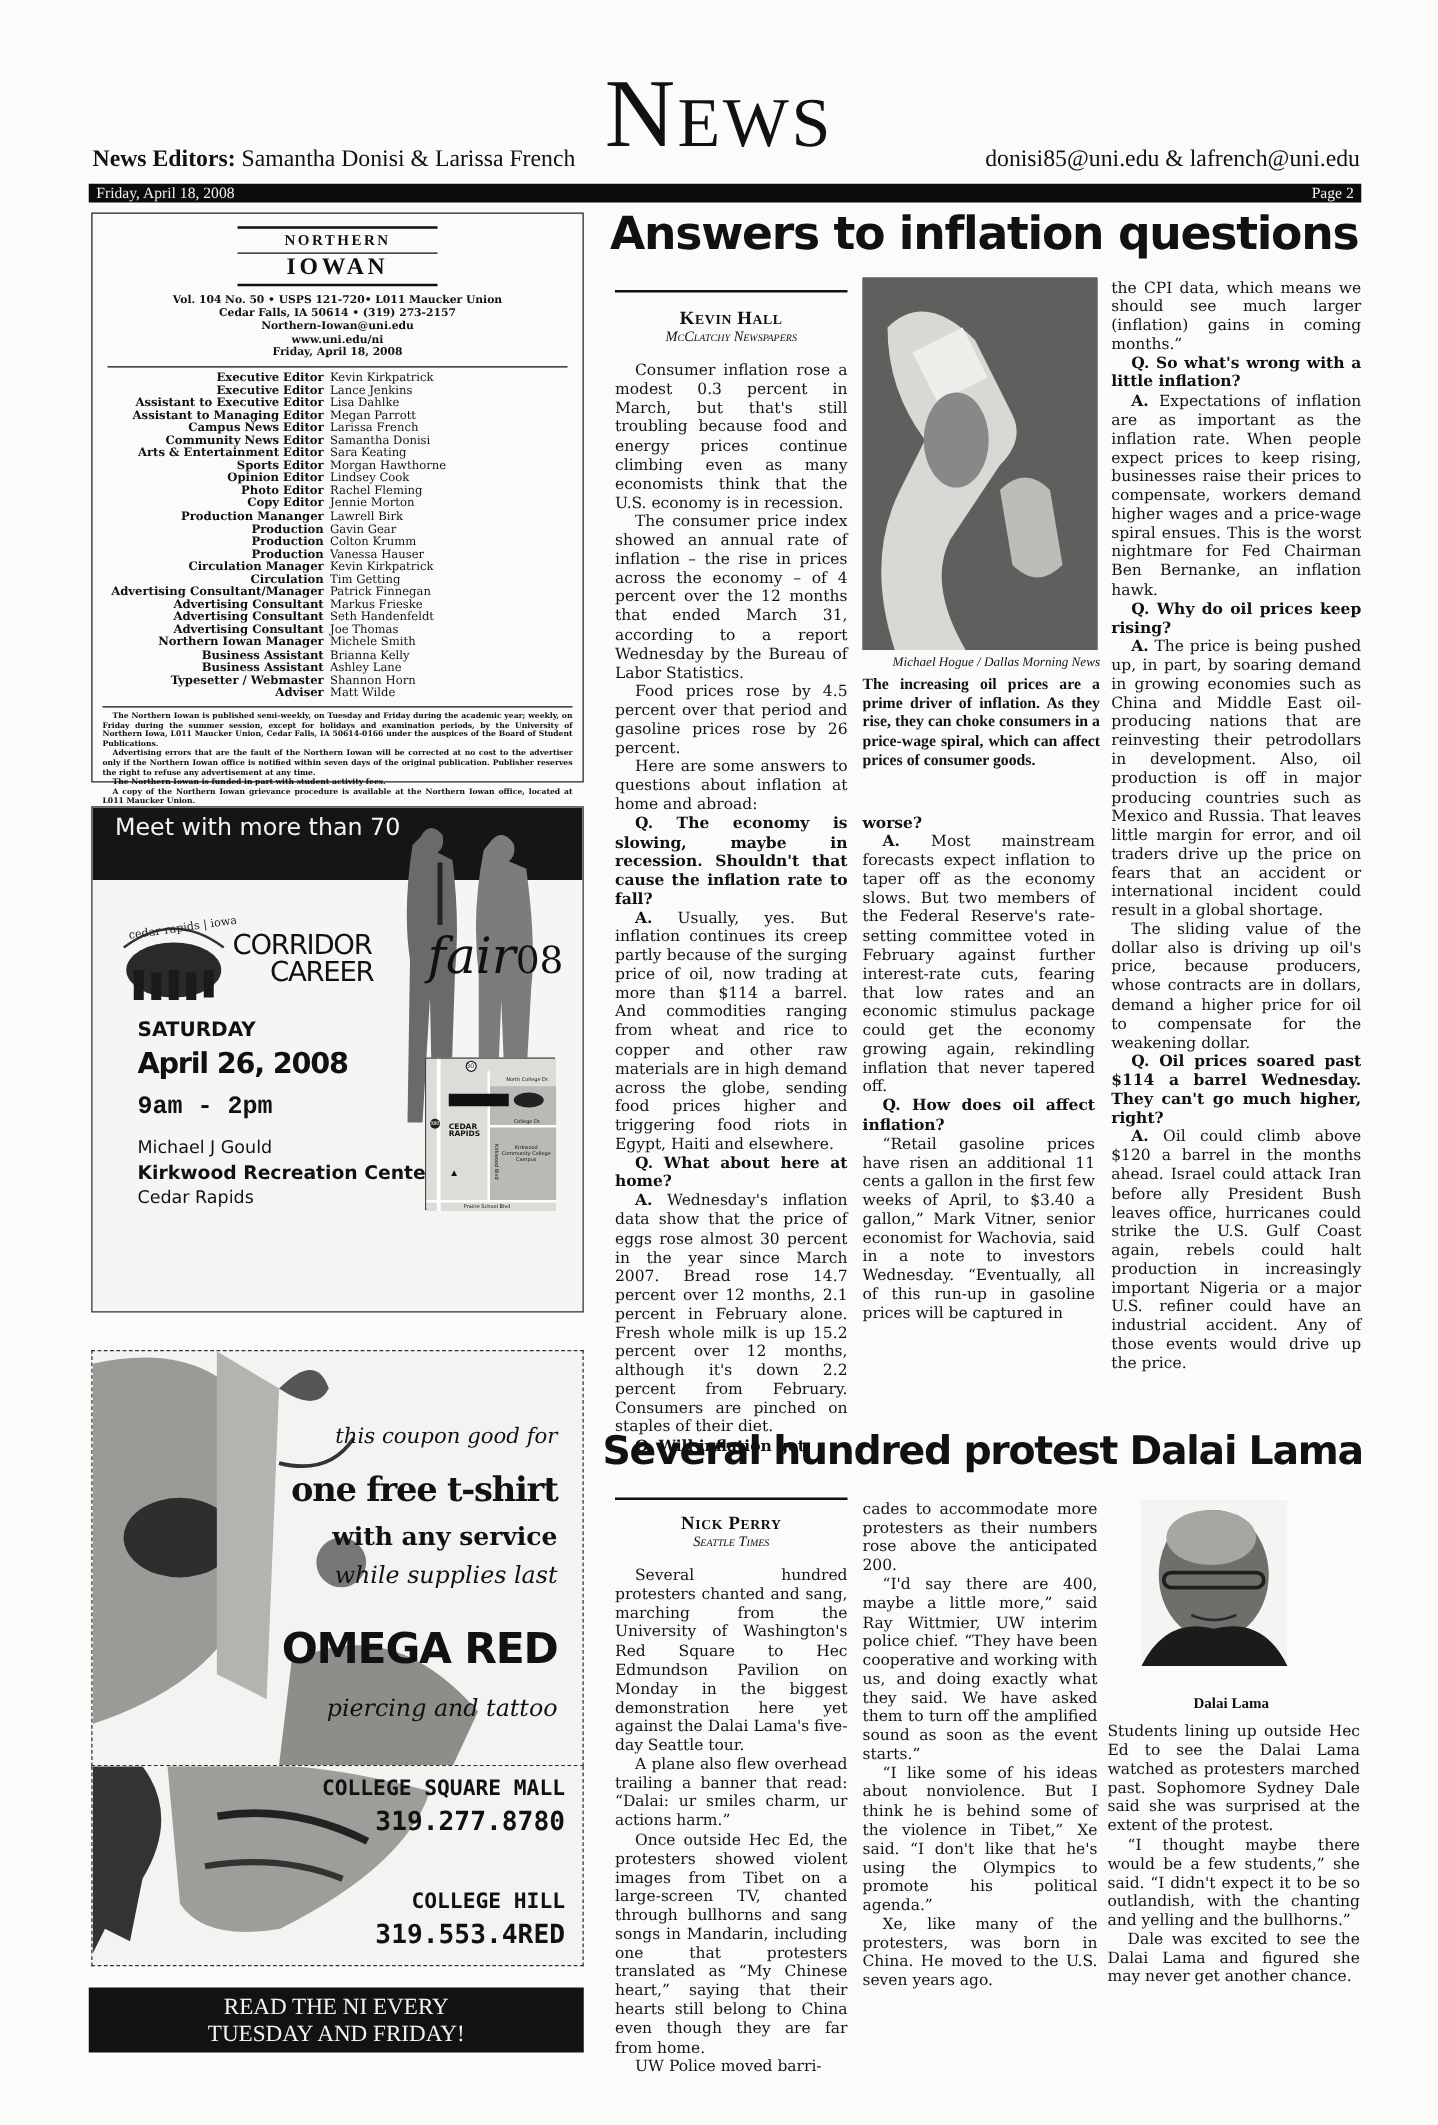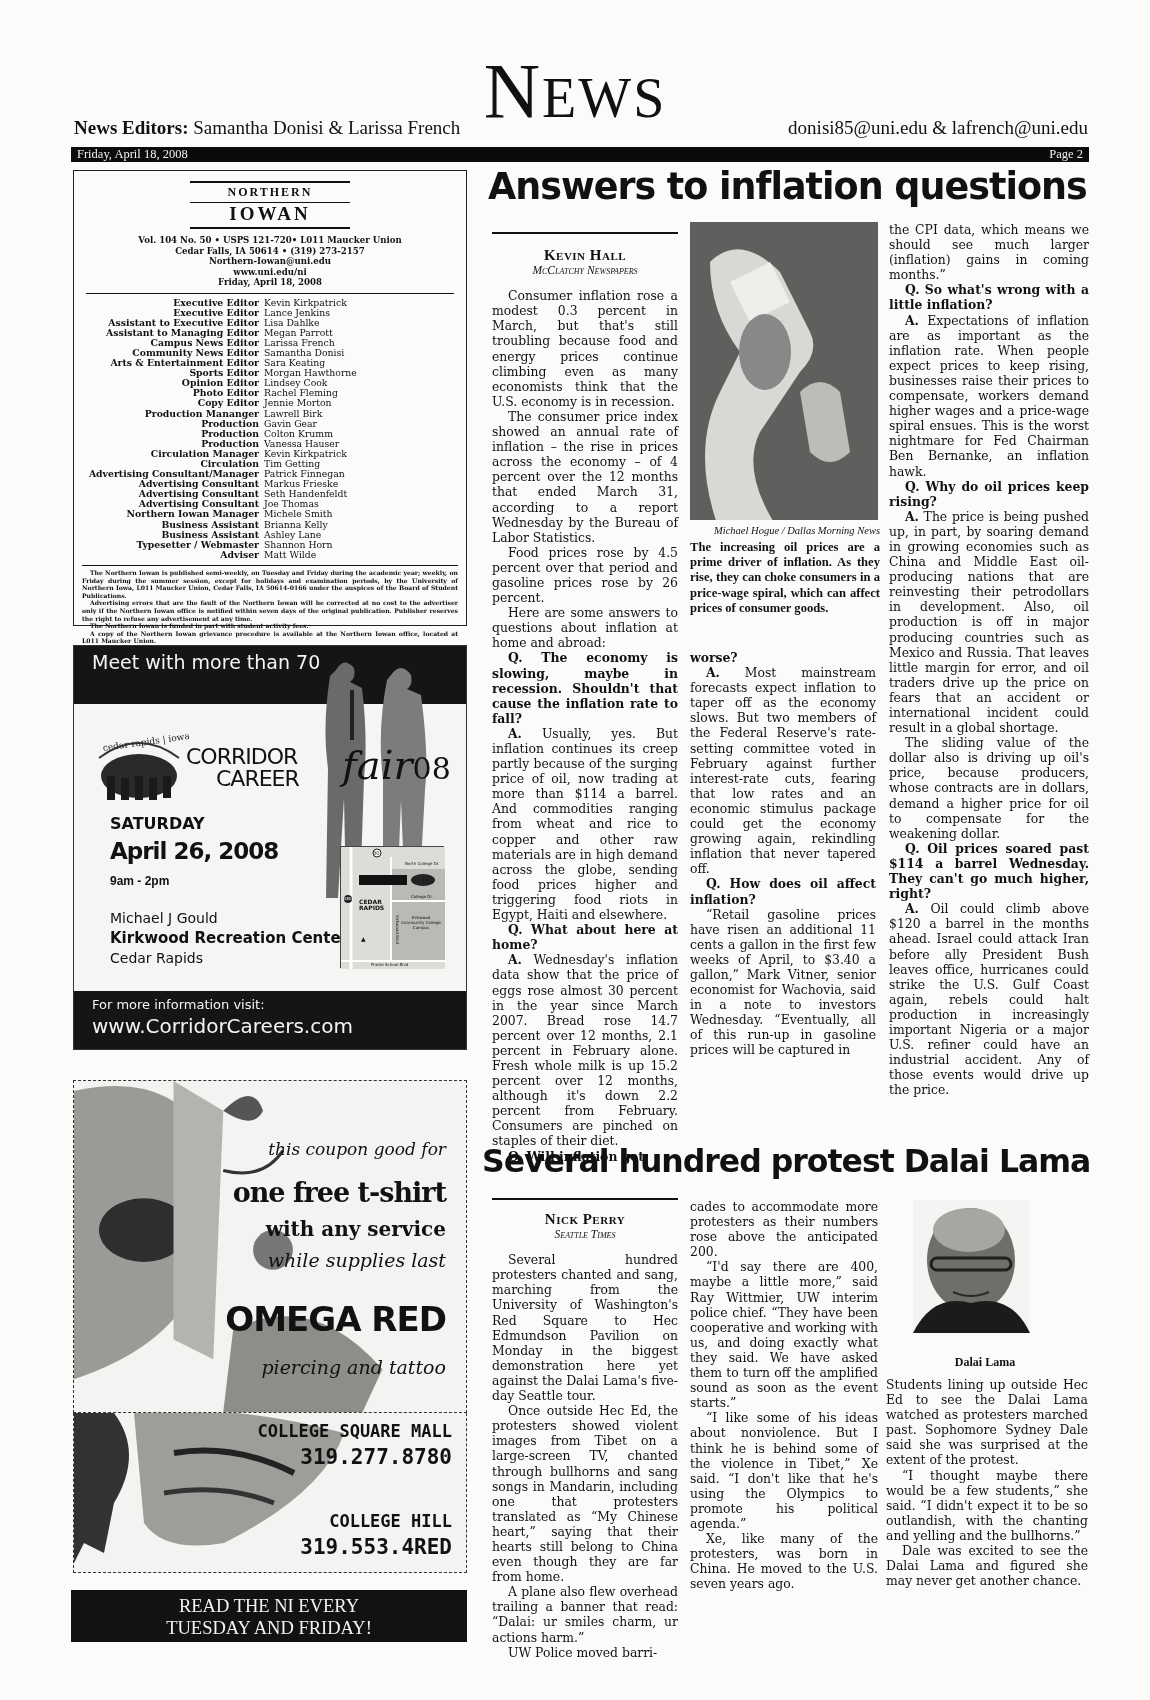--- a/index.html
+++ b/index.html
@@ -33,21 +33,21 @@
   
   .fair-ad { position: absolute; left: 73px; top: 645px; width: 394px; height: 405px; border: 1px solid #333; background: #f5f5f3; overflow: hidden; }
   .fair-top { position: absolute; left: 0; top: 0; width: 100%; height: 58px; background: #151515; color: #f4f4f4; font-family: "DejaVu Sans", sans-serif; font-size: 19px; line-height: 21px; padding: 6px 0 0 18px; }
   .fair-people { position: absolute; right: 20px; top: 4px; width: 130px; height: 250px; }
   .fair-logo { position: absolute; left: 15px; top: 78px; width: 100px; height: 80px; }
   .fair-title { position: absolute; left: 112px; top: 100px; font-family: "DejaVu Sans", sans-serif; font-size: 22px; line-height: 22px; letter-spacing: -1px; }
   .fair-title .l2 { padding-left: 30px; display: block; }
   .fair-script { position: absolute; left: 268px; top: 96px; font-family: "DejaVu Serif", serif; font-style: italic; font-size: 40px; }
   .fair-day { position: absolute; left: 36px; top: 168px; font-family: "DejaVu Sans", sans-serif; font-weight: bold; font-size: 16px; }
   .fair-date { position: absolute; left: 36px; top: 192px; font-family: "DejaVu Sans", sans-serif; font-weight: bold; font-size: 23px; letter-spacing: -1px; }
-  .fair-time { position: absolute; left: 36px; top: 228px; font-family: Liberation Sans, sans-serif; font-weight: bold; font-size: 12px; }
+  .fair-time { position: absolute; left: 36px; top: 228px; font-family: Liberation Mono, monospace; font-weight: bold; font-size: 20px; }
   .fair-venue { position: absolute; left: 36px; top: 262px; font-family: "DejaVu Sans", sans-serif; font-size: 14px; line-height: 20px; }
   .fair-venue .b { font-weight: bold; font-size: 15px; }
   .fair-map { position: absolute; left: 266px; top: 200px; width: 104px; height: 122px; border: 1px solid #444; background: #d9d9d6; font-family: "DejaVu Sans", sans-serif; font-size: 5px; }
   .fair-bottom { position: absolute; left: 0; bottom: 0; width: 100%; height: 58px; background: #151515; color: #f4f4f4; font-family: "DejaVu Sans", sans-serif; padding: 6px 0 0 18px; }
   .fair-bottom .s { font-size: 13px; }
   .fair-bottom .u { font-size: 20px; margin-top: 2px; }
 
   
   .tattoo-ad { position: absolute; left: 73px; top: 1080px; width: 394px; height: 333px; border: 1.5px dashed #333; background: #f3f3f1; overflow: hidden; }
   .tattoo-art { position: absolute; left: 0; top: 0; width: 100%; height: 100%; }
@@ -283,24 +283,20 @@
     <span style="position:absolute;left:32px;top:3px;font-size:5px">30</span>
     <span style="position:absolute;left:3px;top:49px;font-size:4px;color:#fff">380</span>
     <span style="position:absolute;left:64px;top:14px;font-size:4px">North College Dr.</span>
     <span style="position:absolute;left:70px;top:47px;font-size:4px">College Dr.</span>
     <span style="position:absolute;left:18px;top:52px;width:30px;font-size:6px;font-weight:bold;line-height:6px">CEDAR RAPIDS</span>
     <span style="position:absolute;left:42px;top:80px;font-size:4px;transform:rotate(90deg)">Kirkwood Blvd</span>
     <span style="position:absolute;left:60px;top:68px;width:40px;font-size:4px;text-align:center">Kirkwood Community College Campus</span>
     <span style="position:absolute;left:30px;top:115px;font-size:4px">Prairie School Blvd</span>
     <span style="position:absolute;left:20px;top:88px;font-size:6px">▲</span>
   </div>
-  <div class="fair-bottom">
-    <div class="s">For more information visit:</div>
-    <div class="u">www.CorridorCareers.com</div>
-  </div>
 </div>
 
 <div class="tattoo-ad">
   <svg class="tattoo-art" viewBox="0 0 394 333" preserveAspectRatio="none">
     <path d="M0 10 q90-20 130 40 q30 80 -10 160 q-30 60 -120 90z" fill="#9a9a96"></path>
     <ellipse cx="70" cy="150" rx="45" ry="32" fill="#2e2e2e"></ellipse>
     <path d="M100 0 l50 30 l-10 250 l-40 -20z" fill="#b3b3af"></path>
     <path d="M150 30 q30 -30 40 0 q-10 20 -40 0z" fill="#555"></path>
     <path d="M160 250 q80 -40 150 40 l-20 43 h-140z" fill="#8d8d89"></path>
     <path d="M150 90 q40 10 60 -20" stroke="#333" stroke-width="3" fill="none"></path>
@@ -390,22 +386,22 @@
 <div class="headline h2">Several hundred protest Dalai Lama</div>
 
 <div class="col" style="left:492px; top:1198px; width:186px;">
   <div class="rule-top" style="margin-bottom:12px"></div>
   <div class="byline">
     <div class="author">Nick Perry</div>
     <div class="outlet">Seattle Times</div>
   </div>
   <div class="paras">
       <p>Several hundred protesters chanted and sang, marching from the University of Washington's Red Square to Hec Edmundson Pavilion on Monday in the biggest demonstration here yet against the Dalai Lama's five-day Seattle tour.</p>
+      <p>A plane also flew overhead trailing a banner that read: “Dalai: ur smiles charm, ur actions harm.”</p>
       <p>Once outside Hec Ed, the protesters showed violent images from Tibet on a large-screen TV, chanted through bullhorns and sang songs in Mandarin, including one that protesters translated as “My Chinese heart,” saying that their hearts still belong to China even though they are far from home.</p>
-      <p>A plane also flew overhead trailing a banner that read: “Dalai: ur smiles charm, ur actions harm.”</p>
       <p>UW Police moved barri-</p>
     </div>
 </div>
 
 <div class="col" style="left:690px; top:1183px; width:188px;margin-top:16px;">
   <div class="paras">
       <p class="cont">cades to accommodate more protesters as their numbers rose above the anticipated 200.</p>
       <p>“I'd say there are 400, maybe a little more,” said Ray Wittmier, UW interim police chief. “They have been cooperative and working with us, and doing exactly what they said. We have asked them to turn off the amplified sound as soon as the event starts.”</p>
       <p>“I like some of his ideas about nonviolence. But I think he is behind some of the violence in Tibet,” Xe said. “I don't like that he's using the Olympics to promote his political agenda.”</p>
       <p>Xe, like many of the protesters, was born in China. He moved to the U.S. seven years ago.</p>

